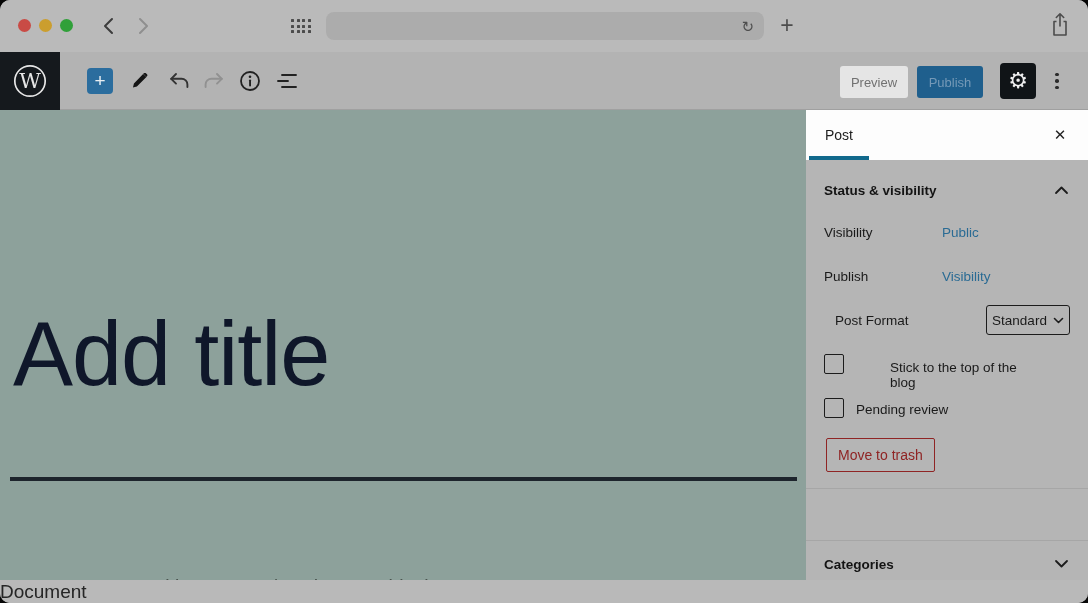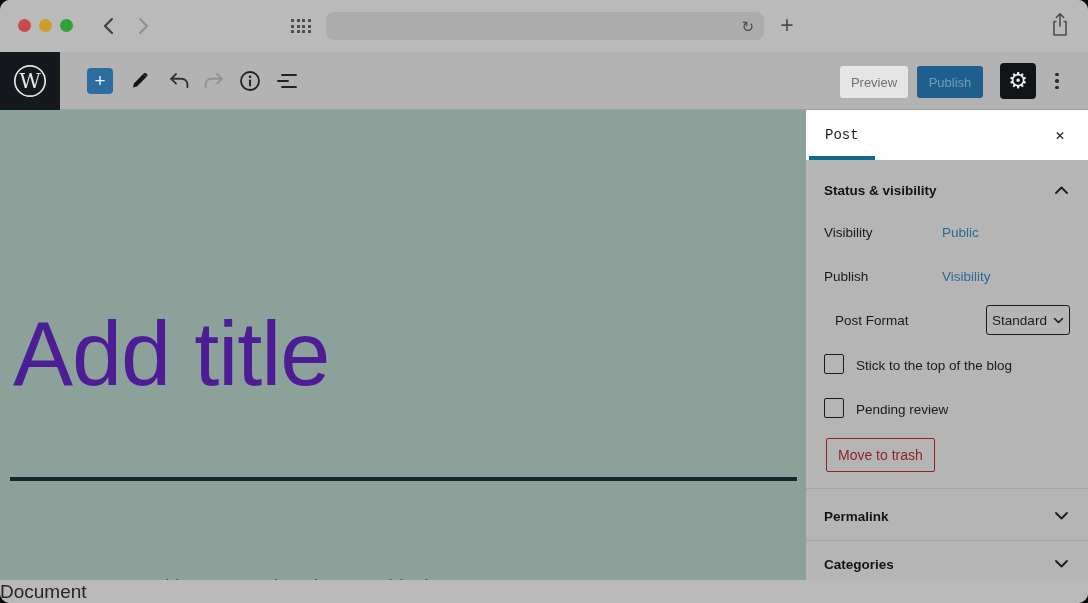--- a/index.html
+++ b/index.html
@@ -31,26 +31,26 @@
   .inserter { position:absolute; left:87px; top:16px; width:26px; height:26px; background:#2b6d9e; border-radius:4px; color:#e9eef2; font-size:19px; font-weight:400; display:flex; align-items:center; justify-content:center; line-height:1; padding-bottom:1px; }
   .tool { position:absolute; top:17px; width:24px; height:24px; display:flex; align-items:center; justify-content:center; }
   .btn { position:absolute; top:14px; height:32px; border-radius:3px; font-size:13px; display:flex; align-items:center; justify-content:center; }
   .btn.preview { left:840px; width:68px; background:#e5e5e5; color:#717171; }
   .btn.publish { left:917px; width:66px; background:#1f5f8d; color:#7599b7; }
   .gear-btn { position:absolute; left:1000px; top:11px; width:36px; height:36px; background:#101417; border-radius:4px; color:#f0f0f0; display:flex; align-items:center; justify-content:center; font-size:22px; line-height:1; }
   .kebab { position:absolute; left:1048px; top:17px; width:18px; height:24px; display:flex; flex-direction:column; align-items:center; justify-content:center; gap:3px; }
   .kebab i { width:3.5px; height:3.5px; border-radius:50%; background:#2c2c2c; }
   
   .canvas { position:absolute; left:0; top:110px; width:806px; height:470px; background:#8da19b; overflow:hidden; }
-  .post-title { position:absolute; left:13px; top:193px; font-size:90px; letter-spacing:-1px; color:#4c1d95; font-weight:400; }
+  .post-title { position:absolute; left:13px; top:193px; font-size:90px; letter-spacing:-1px; color:#0f172a; font-weight:400; }
   .separator { position:absolute; left:10px; top:367px; width:787px; height:4px; background:#1d242c; }
   .body-placeholder { position:absolute; left:98px; top:466px; font-size:19.5px; color:#4a534e; }
   
   .sidebar { position:absolute; left:806px; top:110px; width:282px; height:470px; background:#b5b5b5; }
-  .sb-header { position:absolute; left:0; top:0; width:282px; height:50px; background:#fdfdfd; display:flex; align-items:stretch; padding-left:3px;font-family:Liberation Mono, monospace; }
+  .sb-header { position:absolute; left:0; top:0; width:282px; height:50px; background:#fdfdfd; display:flex; align-items:stretch; padding-left:3px; }
   .sb-tab { padding:0 16px; display:flex; align-items:center; font-size:14px; color:#1e1e1e; border-bottom:4px solid transparent; padding-top:4px; }
   .sb-tab.active { border-bottom-color:#11698c; }
   .sb-close { position:absolute; right:12px; top:0; height:50px; width:32px; display:flex; align-items:center; justify-content:center; font-size:15px; color:#1e1e1e; }
   .sb-body { position:absolute; left:0; top:50px; width:233px; height:420px; font-size:13.5px; color:#1a1a1a; }
   .sec-head { position:absolute; left:0; width:282px; height:44px; }
   .sec-title { position:absolute; left:18px; top:50%; transform:translateY(-50%); font-weight:bold; color:#141414; }
   .sec-chev { position:absolute; right:19px; top:50%; transform:translateY(-50%); display:flex; }
   .row-label { position:absolute; left:18px; transform:translateY(-50%); }
   .row-link { position:absolute; left:136px; transform:translateY(-50%); color:#2a6b94; }
   .pf-select { position:absolute; left:180px; top:145px; width:84px; height:30px; border:1px solid #1c1c1c; border-radius:3px; display:flex; align-items:center; justify-content:center; gap:6px; color:#1a1a1a; background:transparent; }
@@ -191,37 +191,29 @@
 
       <span class="row-label" style="top:160px;margin-left:11px;">Post Format</span>
       <div class="pf-select">
         <span>Standard</span>
         <svg width="11" height="7" viewBox="0 0 11 7">
             <polyline points="1.5,1.5 5.5,5.5 9.5,1.5" fill="none" stroke="#1c1c1c" stroke-width="1.6" stroke-linecap="round" stroke-linejoin="round"></polyline>
           </svg>
       </div>
 
       <div class="checkbox" style="top:194px;"></div>
-      <span class="cb-label" style="top:205px;">Stick to the top of the blog</span>
+      <span class="cb-label" style="top:215px;margin-left:34px;">Stick to the top of the blog</span>
 
       <div class="checkbox" style="top:238px;"></div>
       <span class="cb-label" style="top:249px;">Pending review</span>
 
       <div class="trash-btn">Move to trash</div>
 
       <div class="divider" style="top:328px;"></div>
 
-      <div class="sec-head" style="top:334px;">
-        <span class="sec-title">Permalink</span>
-        <span class="sec-chev">
-          <svg width="15" height="9" viewBox="0 0 15 9">
-              <polyline points="2,1.5 7.5,7 13,1.5" fill="none" stroke="#1c1c1c" stroke-width="1.8" stroke-linecap="round" stroke-linejoin="round"></polyline>
-            </svg>
-        </span>
-      </div>
 
       <div class="divider" style="top:380px;"></div>
 
       <div class="sec-head" style="top:382px;">
         <span class="sec-title">Categories</span>
         <span class="sec-chev">
           <svg width="15" height="9" viewBox="0 0 15 9">
               <polyline points="2,1.5 7.5,7 13,1.5" fill="none" stroke="#1c1c1c" stroke-width="1.8" stroke-linecap="round" stroke-linejoin="round"></polyline>
             </svg>
         </span>

